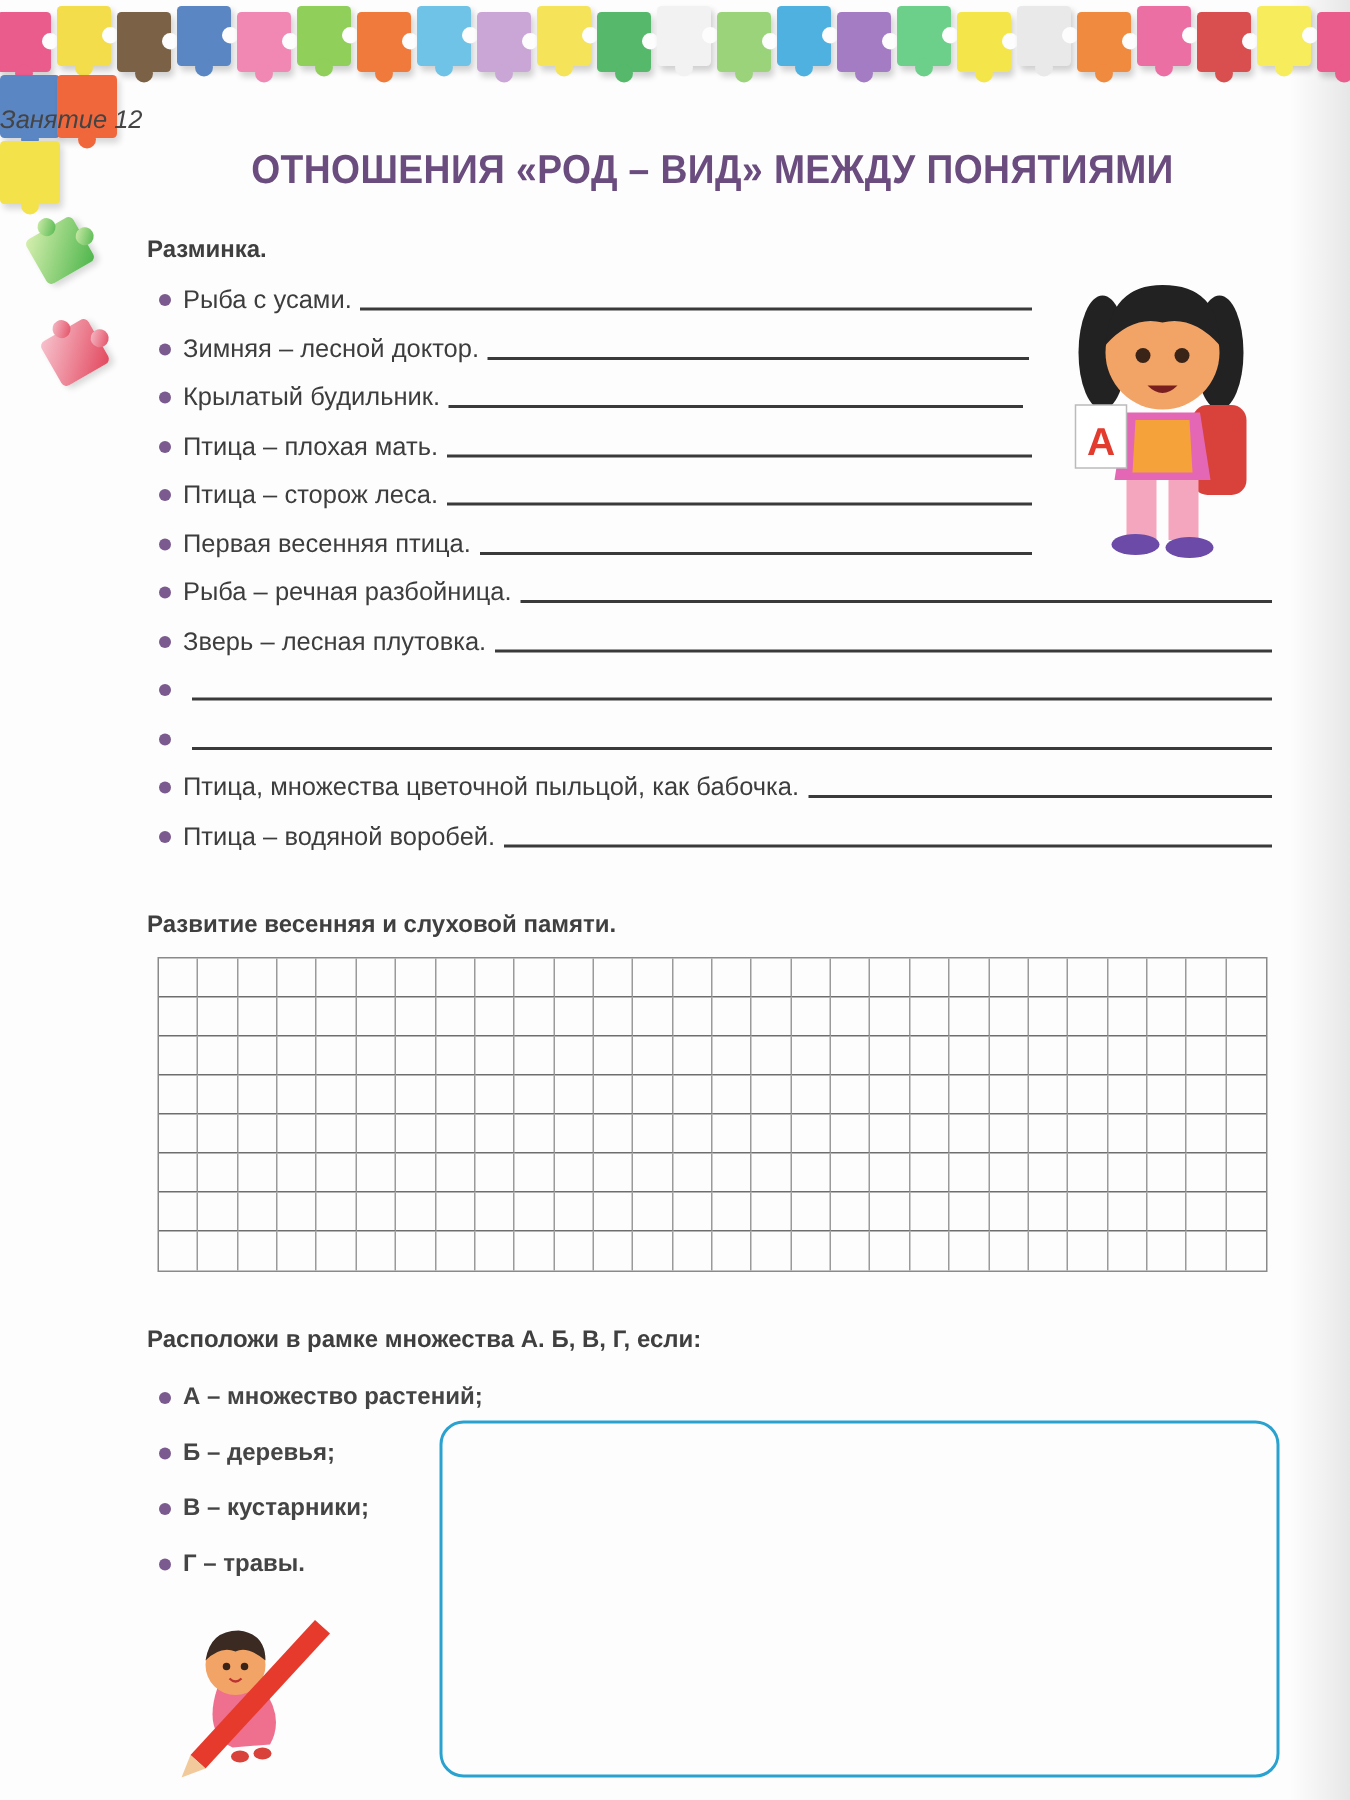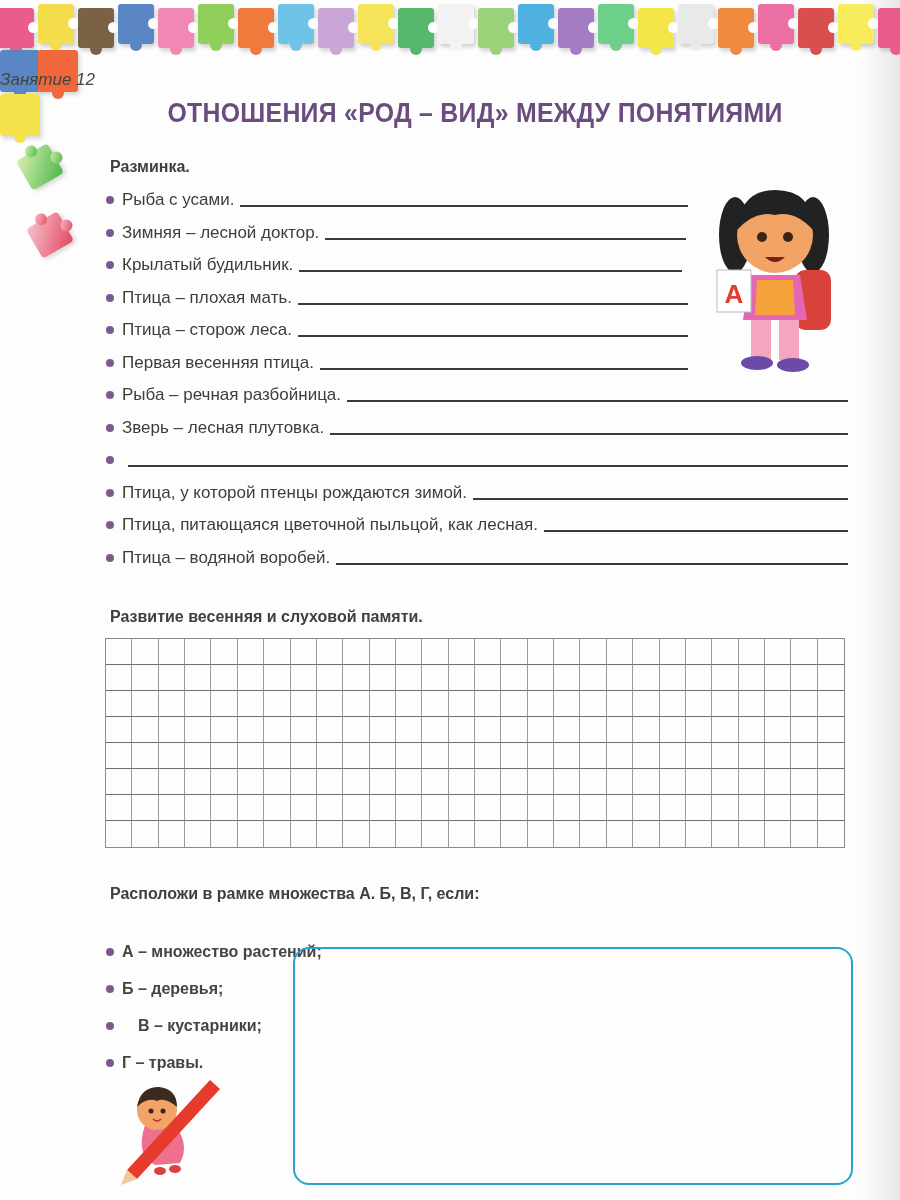--- a/index.html
+++ b/index.html
@@ -37,21 +37,21 @@
   .lesson-num {
     position:absolute; top:70px; left:0; width:900px; text-align:left;
     font-style:italic; font-size:17px; color:#444;
   }
   .page-title {
     position:absolute; top:98px; left:0; width:950px; text-align:center;
     font-weight:bold; font-size:27px; color:#6b4c7f; letter-spacing:0.3px;
     transform:scaleX(0.92); transform-origin:center;
   }
   .section-heading {
-    position:absolute; left:110px; font-weight:bold; font-size:16px; color:#3f3f3f;
+    position:absolute; left:98px; font-weight:bold; font-size:16px; color:#3f3f3f;
   }
   .item {
     position:absolute; left:106px; display:flex; align-items:flex-end;
     font-size:17px; color:#3d3d3d; height:22px;
   }
   .bullet {
     display:inline-block; width:8px; height:8px; border-radius:50%;
     background:#7b5b8f; margin-right:8px; margin-bottom:6px; flex:none;
   }
   .item-text { white-space:nowrap; }
@@ -62,21 +62,21 @@
   .grid {
     position:absolute; left:105px; top:638px; width:740px; height:210px;
     border:1.5px solid #8a8a8a; box-sizing:border-box;
     display:grid; grid-template-columns:repeat(28, 1fr); grid-template-rows:repeat(8, 1fr);
   }
   .grid .cell { border-right:1px solid #9a9a9a; border-bottom:1px solid #6e6e6e; }
   .grid .cell.last-col { border-right:none; }
   .grid .cell.last-row { border-bottom:none; }
   .set-item {
     position:absolute; left:106px; font-size:16px; font-weight:bold; color:#444;
-    display:flex; align-items:center;margin-top:20px;
+    display:flex; align-items:center;
   }
   .set-item .bullet { margin-bottom:0; }
   .answer-frame {
     position:absolute; left:293px; top:947px; width:560px; height:238px;
     border:2px solid #2aa2cf; border-radius:16px; box-sizing:border-box; background:transparent;
   }
   .girl-illus { position:absolute; left:695px; top:175px; width:150px; height:205px; }
   .pencil-illus { position:absolute; left:115px; top:1075px; width:110px; height:110px; }
 </style>
 </head>
@@ -160,26 +160,25 @@
       <span class="bullet"></span>
       <span class="item-text">Зверь – лесная плутовка.</span>
       <span class="answer-line"></span>
     </div>
     <div class="item" style="top: 448px; width: 742px;">
       <span class="bullet"></span>
       <span class="answer-line"></span>
     </div>
     <div class="item" style="top: 480.5px; width: 742px;">
       <span class="bullet"></span>
-      <span class="item-text">Птица, у которой птенцы рождаются зимой.</span>
       <span class="answer-line"></span>
     </div>
     <div class="item" style="top: 513px; width: 742px;">
       <span class="bullet"></span>
-      <span class="item-text">Птица, питающаяся цветочной пыльцой, как лесная.</span>
+      <span class="item-text">Птица, множества цветочной пыльцой, как бабочка.</span>
       <span class="answer-line"></span>
     </div>
     <div class="item" style="top: 545.5px; width: 742px;">
       <span class="bullet"></span>
       <span class="item-text">Птица – водяной воробей.</span>
       <span class="answer-line"></span>
     </div>
   </div>
 
 <svg class="girl-illus" viewBox="0 0 150 205">
@@ -432,21 +431,21 @@
 <div class="section-heading" style="top:885px;">Расположи в рамке множества А. Б, В, Г, если:</div>
 <div id="sets-list">
     <div class="set-item" style="top: 923px;">
       <span class="bullet"></span>
       <span>А – множество растений;</span>
     </div>
     <div class="set-item" style="top: 960px;">
       <span class="bullet"></span>
       <span>Б – деревья;</span>
     </div>
-    <div class="set-item" style="top: 997px; gap: 16px;">
+    <div class="set-item" style="top: 997px;">
       <span class="bullet"></span>
       <span>В – кустарники;</span>
     </div>
     <div class="set-item" style="top: 1034px;">
       <span class="bullet"></span>
       <span>Г – травы.</span>
     </div>
   </div>
 
 <div class="answer-frame"></div>

